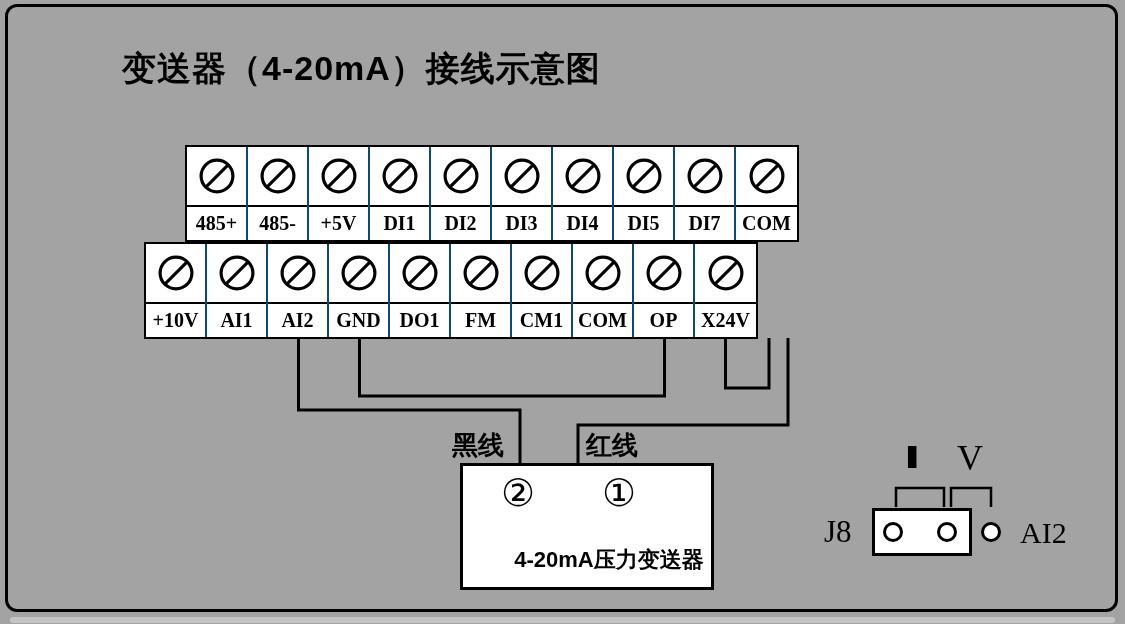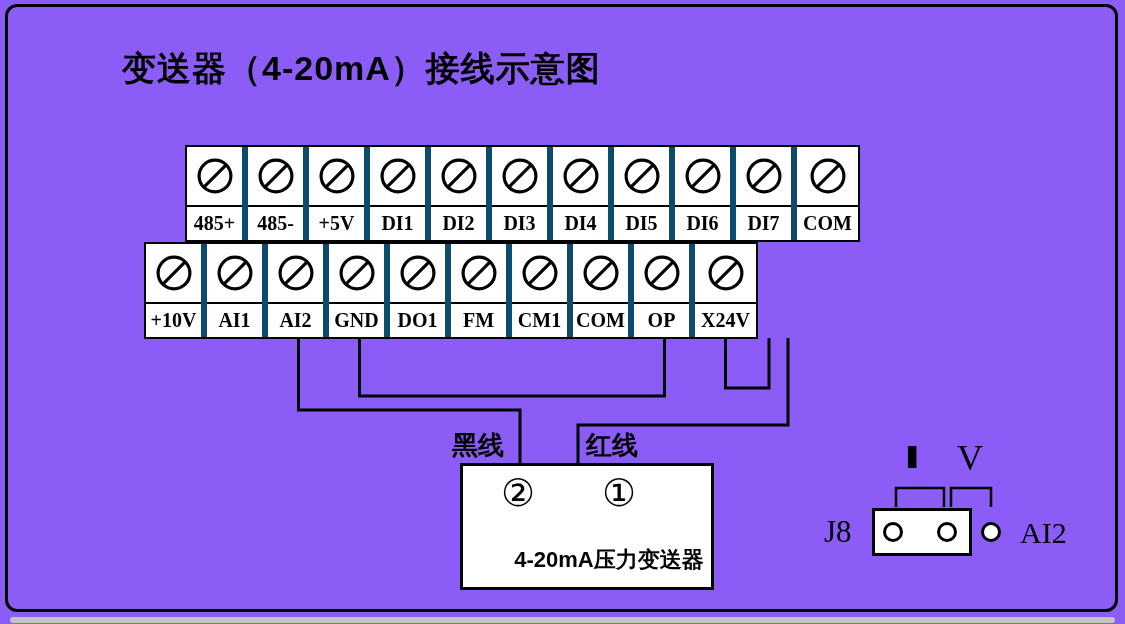--- a/index.html
+++ b/index.html
@@ -1,26 +1,26 @@
 <!DOCTYPE html>
 <html><head>
 <meta charset="utf-8">
 <style>
   html,body{margin:0;padding:0;background:#fff;}
-  .page{position:relative;width:1125px;height:624px;background:#8b5cf6;overflow:hidden;
+  .page{position:relative;width:1125px;height:624px;background:#a3a3a3;overflow:hidden;
         font-family:"Liberation Sans",sans-serif;color:#000;}
   .frame{position:absolute;left:5px;top:4px;width:1113px;height:608px;border:3px solid #000;
          border-radius:12px;box-sizing:border-box;}
   .bottom-strip{position:absolute;left:10px;top:617px;width:1105px;height:6px;background:#c4c4c4;border-radius:3px;}
   .title{position:absolute;left:122px;top:46px;font-size:34px;font-weight:bold;letter-spacing:1px;}
 
   .term-row{position:absolute;display:flex;border:2px solid #000;background:#fff;}
   #top-row{left:185px;top:145px;}
   #bottom-row{left:144px;top:242px;}
-  .cell{width:61px;box-sizing:border-box;border-right:6px solid #0c4a6e;display:flex;flex-direction:column;}
+  .cell{width:61px;box-sizing:border-box;border-right:2px solid #0c4a6e;display:flex;flex-direction:column;}
   .cell:last-child{border-right:none;}
   .screwbox{height:58px;display:flex;align-items:center;justify-content:center;border-bottom:2px solid #000;}
   .tlabel{height:33px;line-height:33px;text-align:center;font-family:"Liberation Serif",serif;
           font-weight:bold;font-size:20px;white-space:nowrap;}
 
   .wires{position:absolute;left:0;top:0;pointer-events:none;}
   .wire{fill:none;stroke:#000;stroke-width:3;}
   .bracket{fill:none;stroke:#000;stroke-width:2.5;}
 
   .wire-label{position:absolute;font-size:26px;font-weight:bold;}
@@ -123,29 +123,20 @@
         </div>
         <div class="tlabel">DI5</div>
       </div>
       <div class="cell">
         <div class="screwbox">
           <svg viewBox="0 0 44 44" width="40" height="40">
             <circle cx="22" cy="22" r="17.5" fill="none" stroke="#000" stroke-width="3.5"></circle>
             <line x1="9.5" y1="34.5" x2="34.5" y2="9.5" stroke="#000" stroke-width="3.5"></line>
           </svg>
         </div>
-        <div class="tlabel">DI6</div>
-      </div>
-      <div class="cell">
-        <div class="screwbox">
-          <svg viewBox="0 0 44 44" width="40" height="40">
-            <circle cx="22" cy="22" r="17.5" fill="none" stroke="#000" stroke-width="3.5"></circle>
-            <line x1="9.5" y1="34.5" x2="34.5" y2="9.5" stroke="#000" stroke-width="3.5"></line>
-          </svg>
-        </div>
         <div class="tlabel">DI7</div>
       </div>
       <div class="cell">
         <div class="screwbox">
           <svg viewBox="0 0 44 44" width="40" height="40">
             <circle cx="22" cy="22" r="17.5" fill="none" stroke="#000" stroke-width="3.5"></circle>
             <line x1="9.5" y1="34.5" x2="34.5" y2="9.5" stroke="#000" stroke-width="3.5"></line>
           </svg>
         </div>
         <div class="tlabel">COM</div>

